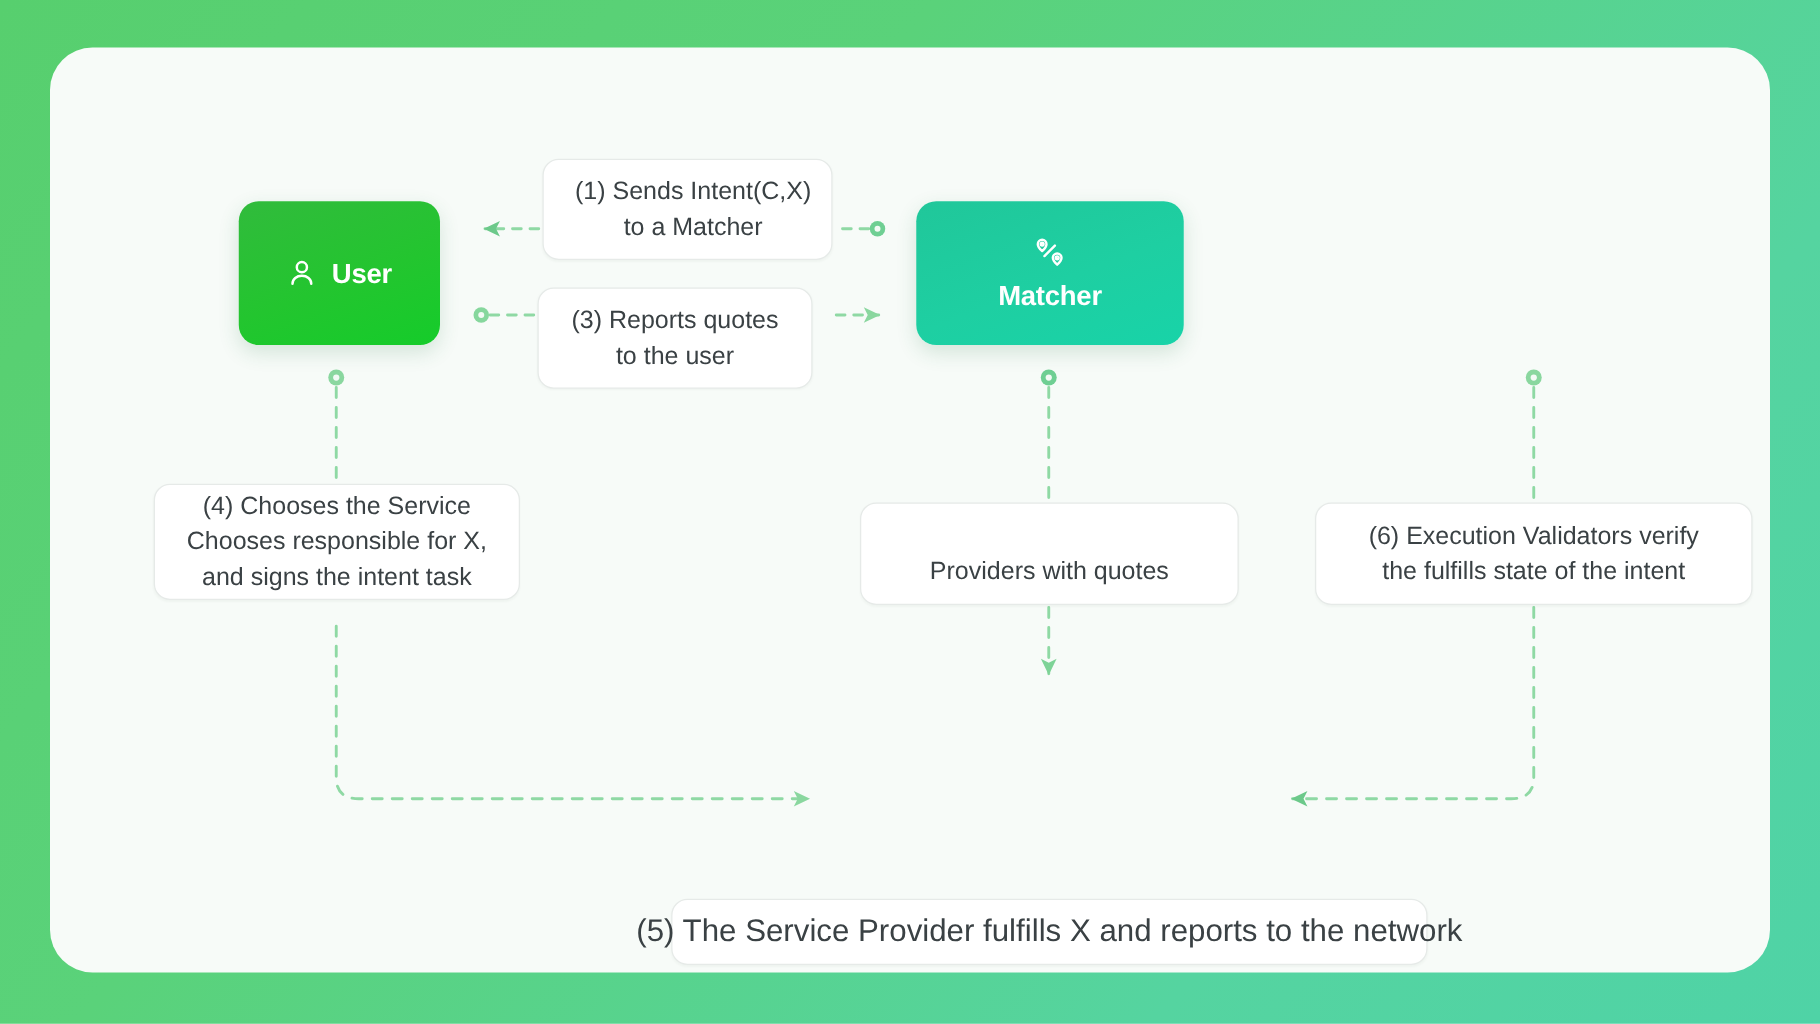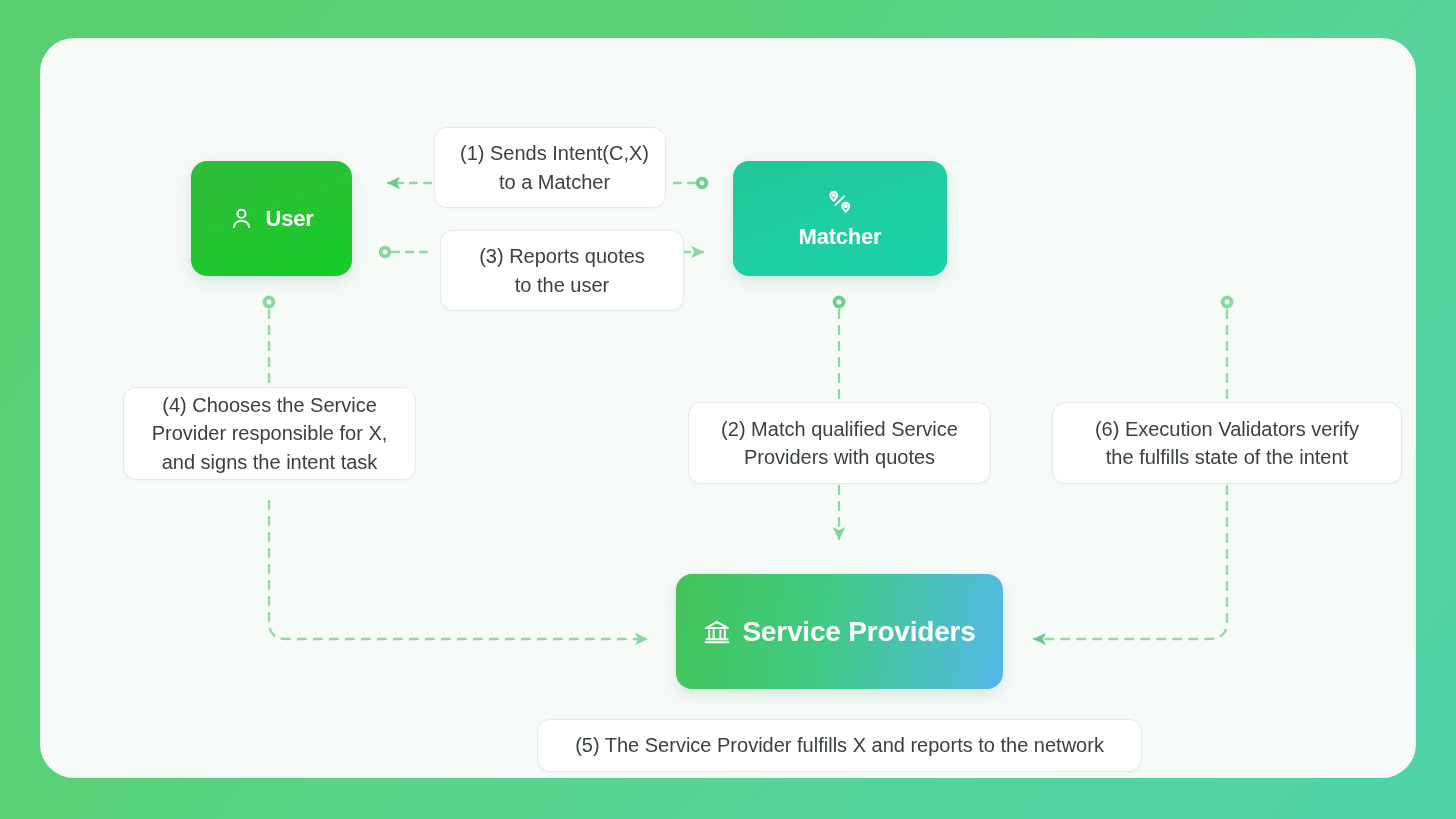--- a/index.html
+++ b/index.html
@@ -96,26 +96,26 @@
     justify-content: center;
     text-align: center;
     color: #3a4144;
     font-size: 20px;
     line-height: 1.42;
     padding: 8px 14px;
     box-shadow: 0 1px 2px rgba(30,60,40,0.035);
   }
 
   #note-1 { left: 394px; top: 89px;  width: 232px; height: 81px; padding-left: 23px; }
-  #note-3 { left: 400px; top: 192px; width: 244px; height: 81px; text-align: center; }
+  #note-3 { left: 390px; top: 192px; width: 220px; height: 81px; text-align: center; }
   #note-4 { left: 83px;  top: 349px; width: 293px; height: 93px; }
   #note-2 { left: 648px; top: 364px; width: 303px; height: 82px; }
   #note-6 { left: 1012px; top: 364px; width: 350px; height: 82px; }
   #note-5 { left: 497px; top: 681px; width: 605px; height: 53px; white-space: nowrap; }
-  #note-5 .note-text { font-size: 20px; }
+  #note-5 .note-text { font-size: 25px; }
 </style>
 </head>
 <body>
 
 <div id="card">
 
   <svg id="wires" viewBox="0 0 1456 819">
     <defs>
       <marker id="arrowR" viewBox="0 0 10 10" refX="8.5" refY="5" markerWidth="6.5" markerHeight="6.5" orient="auto">
         <path d="M0.5,0.8 L9.2,5 L0.5,9.2 L2.6,5 Z" fill="#8ad79f"></path>
@@ -181,57 +181,46 @@
         <circle cx="6.2" cy="5.8" r="1.05"></circle>
         <path d="M17.3 12.7c1.8 0 3.2 1.45 3.2 3.25 0 2.2-3.2 5.05-3.2 5.05s-3.2-2.85-3.2-5.05c0-1.8 1.4-3.25 3.2-3.25z"></path>
         <circle cx="17.3" cy="15.9" r="1.05"></circle>
         <path d="M15.6 6.9 L7.9 14.6"></path>
       </svg>
     </span>
     <span class="node-label">Matcher</span>
   </div>
 
 
-  <div class="node" id="node-providers">
-    <span class="node-icon">
-      <svg width="28" height="28" viewBox="0 0 24 24" fill="none" stroke="#ffffff" stroke-width="1.7" stroke-linecap="round" stroke-linejoin="round">
-        <path d="M2.6 8.6 12 3.4 21.4 8.6z"></path>
-        <path d="M5.3 10.6v7.2M9.1 10.6v7.2M14.9 10.6v7.2M18.7 10.6v7.2"></path>
-        <path d="M3 18.2h18"></path>
-        <path d="M2.2 20.8h19.6"></path>
-      </svg>
-    </span>
-    <span class="node-label">Service Providers</span>
-  </div>
 
   <div class="note" id="note-1">
     <span>
       <span>(1) Sends Intent(C,X)</span><br>
       <span>to a Matcher</span>
     </span>
   </div>
 
   <div class="note" id="note-3">
     <span>
       <span>(3) Reports quotes</span><br>
       <span>to the user</span>
     </span>
   </div>
 
   <div class="note" id="note-4">
     <span>
       <span>(4) Chooses the Service</span><br>
-      <span>Provider responsible for X,</span><br>
+      <span>Chooses responsible for X,</span><br>
       <span>and signs the intent task</span>
     </span>
   </div>
 
   <div class="note" id="note-2">
     <span>
-      <span>(2) Match qualified Service</span><br>
+      <br>
       <span>Providers with quotes</span>
     </span>
   </div>
 
   <div class="note" id="note-6">
     <span>
       <span>(6) Execution Validators verify</span><br>
       <span>the fulfills state of the intent</span>
     </span>
   </div>

